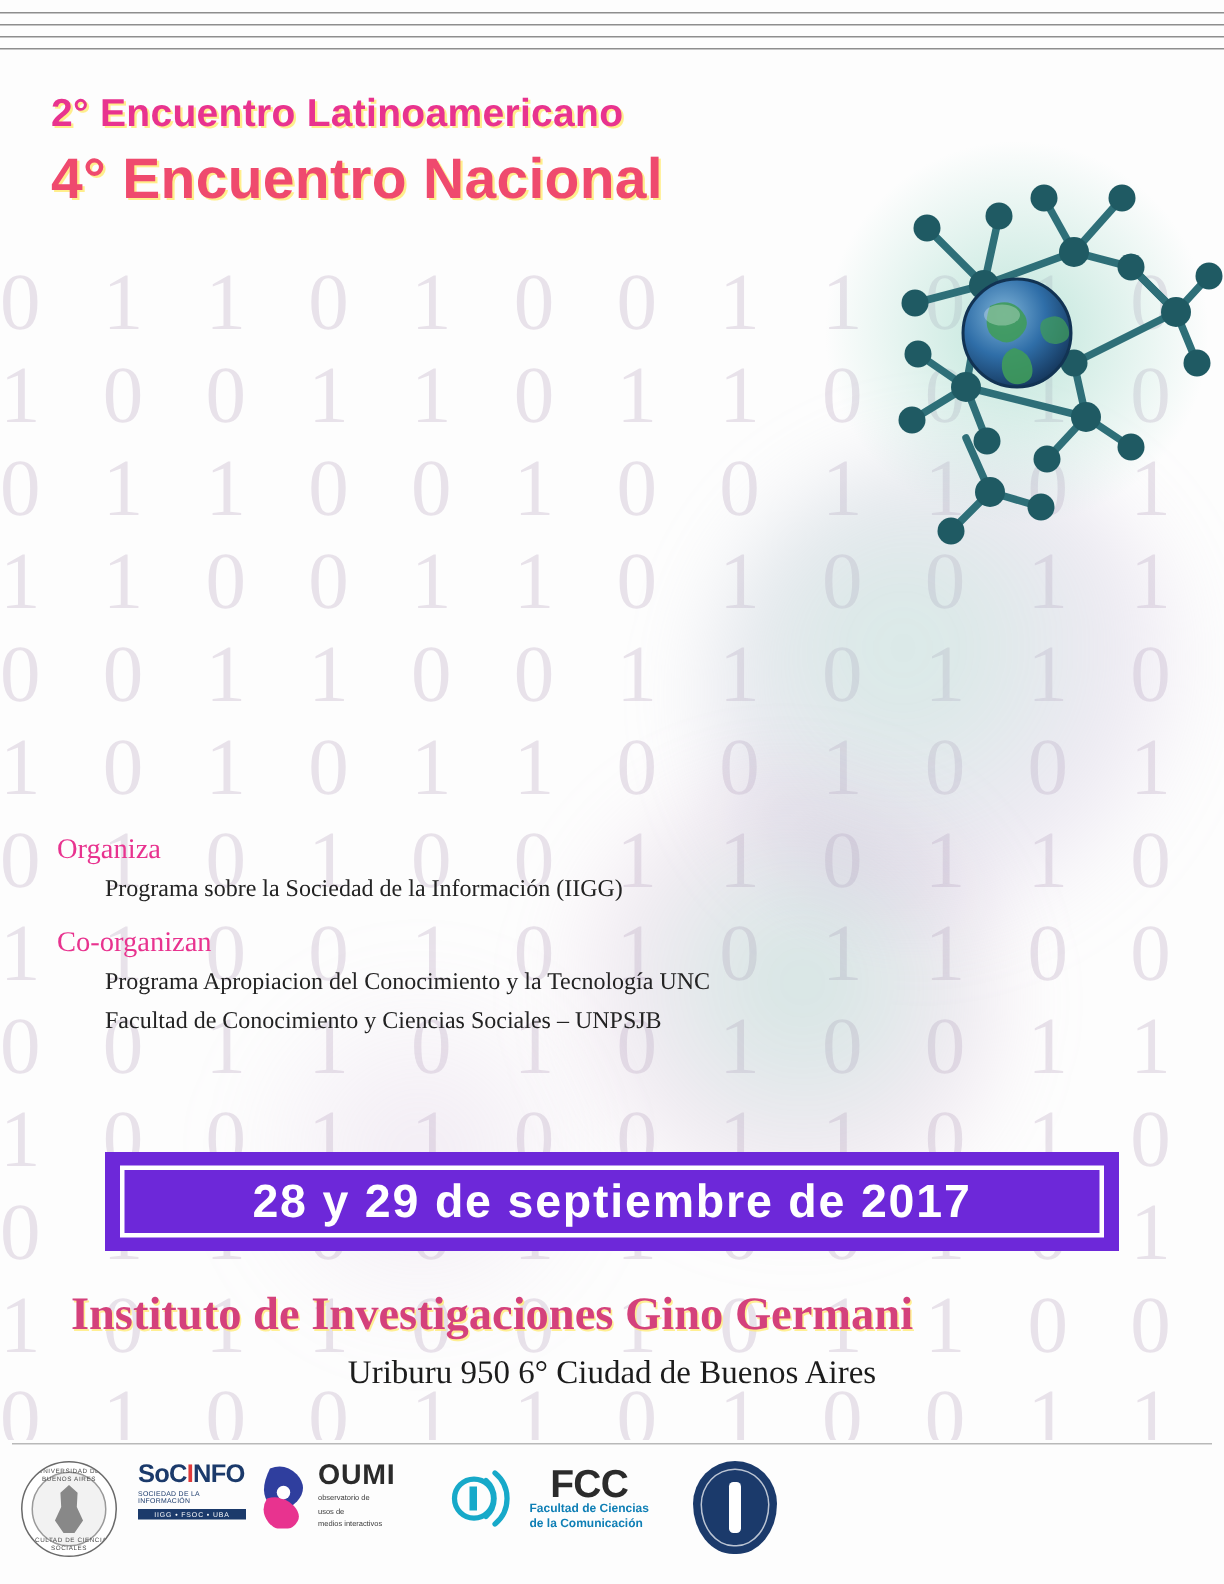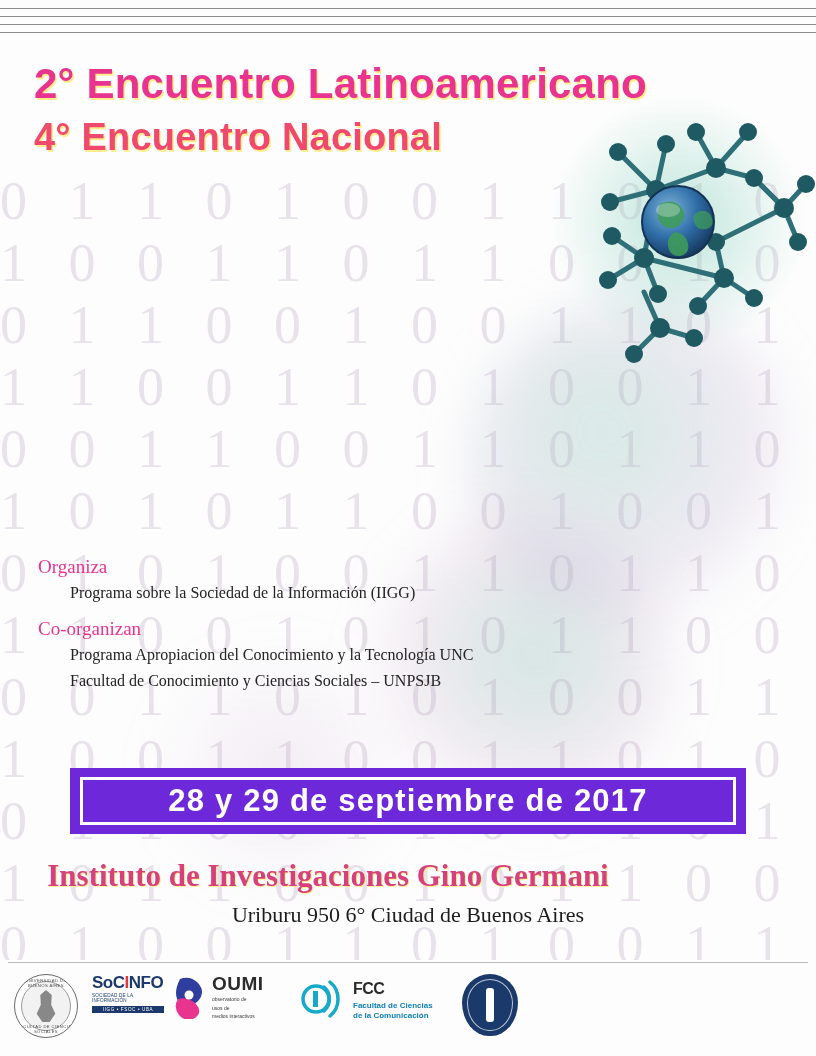--- a/index.html
+++ b/index.html
@@ -89,21 +89,21 @@
   }
 
   
   .heading-block {
     position: absolute;
     left: 34px;
     top: 60px;
     width: 640px;
   }
   .h-line1 {
-    font-size: 42px;
+    font-size: 26px;
     font-weight: bold;
     color: #e8338f;
     letter-spacing: 0.2px;
     text-shadow: 1.5px 1.5px 0 rgba(255,235,120,0.85);
     margin-bottom: 8px;
   }
   .h-line2 {
     font-size: 38px;
     font-weight: bold;
     color: #ef4a6e;
@@ -316,25 +316,26 @@
     line-height: 6.5px;
     margin-top: 2px;
   }
 
   .fcc-wrap {
     display: flex;
     align-items: center;
     gap: 7px;
   }
   .fcc-text .fcc-name {
-    font-size: 16px;
+    font-size: 26px;
     font-weight: bold;
     color: #2b2b2b;
     letter-spacing: -0.5px;
     line-height: 24px;
+    text-align: center;
   }
   .fcc-text .fcc-sub {
     font-size: 8px;
     color: #0f7fb5;
     font-weight: bold;
     line-height: 10px;
   }
 
   .unpsjb-seal {
     width: 56px; height: 62px;

